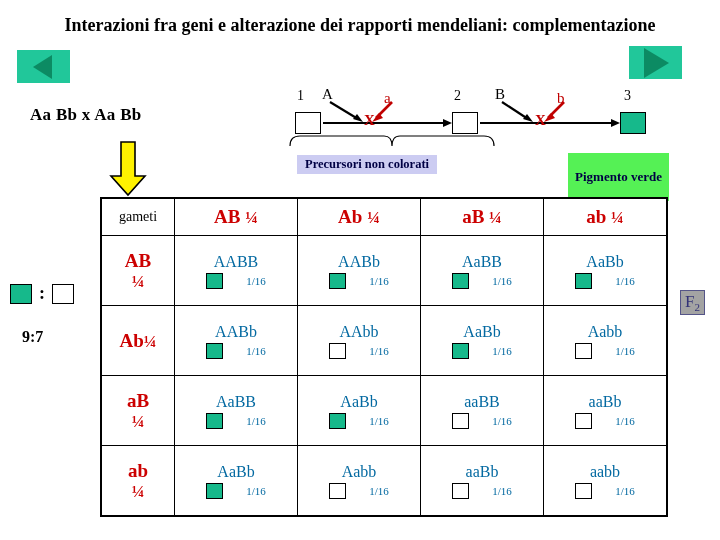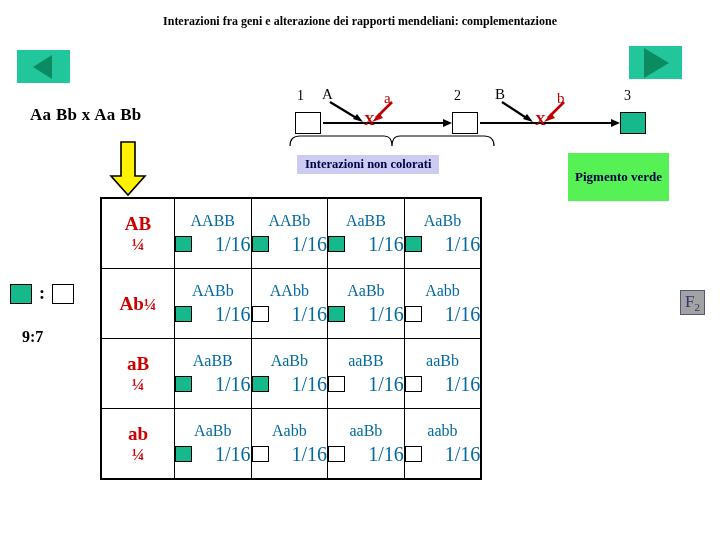--- a/index.html
+++ b/index.html
@@ -13,21 +13,21 @@
     font-family: "Liberation Serif", "DejaVu Serif", serif;
     position: relative;
     overflow: hidden;
   }
   .abs { position: absolute; }
 
   
   #title {
     left: 55px; top: 14px; width: 610px;
     text-align: center;
-    font-size: 12px;
+    font-size: 18px;
     font-weight: bold;
     line-height: 1.25;
     color: #000000;
   }
 
   
   .navbtn {
     width: 53px; height: 33px;
     background: #21C79A;
     display: flex; align-items: center; justify-content: center;
@@ -156,21 +156,21 @@
   .cell .ratio-line {
     display: flex; align-items: center; justify-content: center; gap: 3px;
   }
   .csq {
     width: 17px; height: 16px;
     border: 1.2px solid #000; box-sizing: border-box;
     background: #ffffff;
     display: inline-block;
   }
   .csq.green { background: #16B98B; }
-  .frac-txt { font-size: 20px; margin-left: 20px; }
+  .frac-txt { font-size: 11px; margin-left: 20px; }
 </style>
 </head>
 <body>
 
 <div class="abs" id="title">Interazioni fra geni e alterazione dei rapporti mendeliani: complementazione</div>
 
 <div class="abs navbtn" id="nav-prev">
   <div class="tri-left"></div>
 </div>
 <div class="abs navbtn" id="nav-next">
@@ -222,35 +222,54 @@
   </svg>
 
   <div class="xmark" style="left:84px;  top:24px;">X</div>
   <div class="xmark" style="left:255px; top:24px;">X</div>
 
   <svg style="position:absolute; left:8px; top:46px;" width="220" height="14">
     <path d="M2,12 Q2,2 12,2 L96,2 Q104,2 104,12 Q104,2 112,2 L196,2 Q206,2 206,12" fill="none" stroke="#000" stroke-width="1.2"></path>
   </svg>
 </div>
 
-<div class="abs" id="cap-precursori">Interazioni non colorati</div>
+<div class="abs" id="cap-precursori">Precursori non colorati</div>
 <div class="abs" id="cap-pigmento">Pigmento verde</div>
 
 <div class="abs" id="legend-ratio">
   <div class="lsq green"></div>
   <div id="legend-colon">:</div>
   <div class="lsq"></div>
 </div>
 <div class="abs" id="ratio-text">9:7</div>
 
 <div class="abs" id="f2-badge"><span>F</span><sub>2</sub></div>
 
 <table class="abs" id="punnett">
   <tbody>
     <tr>
+      <td class="hdr-gameti">gameti</td>
+      <td class="hdr-gam">
+        <span>AB</span>
+        <span class="frac">¼</span>
+      </td>
+      <td class="hdr-gam">
+        <span>Ab</span>
+        <span class="frac">¼</span>
+      </td>
+      <td class="hdr-gam">
+        <span>aB</span>
+        <span class="frac">¼</span>
+      </td>
+      <td class="hdr-gam">
+        <span>ab</span>
+        <span class="frac">¼</span>
+      </td>
+    </tr>
+    <tr>
       <td class="rowhdr">
         <div>AB</div>
         <div class="frac">¼</div>
       </td>
       <td class="cell">
         <span class="geno">AABB</span>
         <span class="ratio-line">
           <span class="csq green"></span>
           <span class="frac-txt">1/16</span>
         </span>

